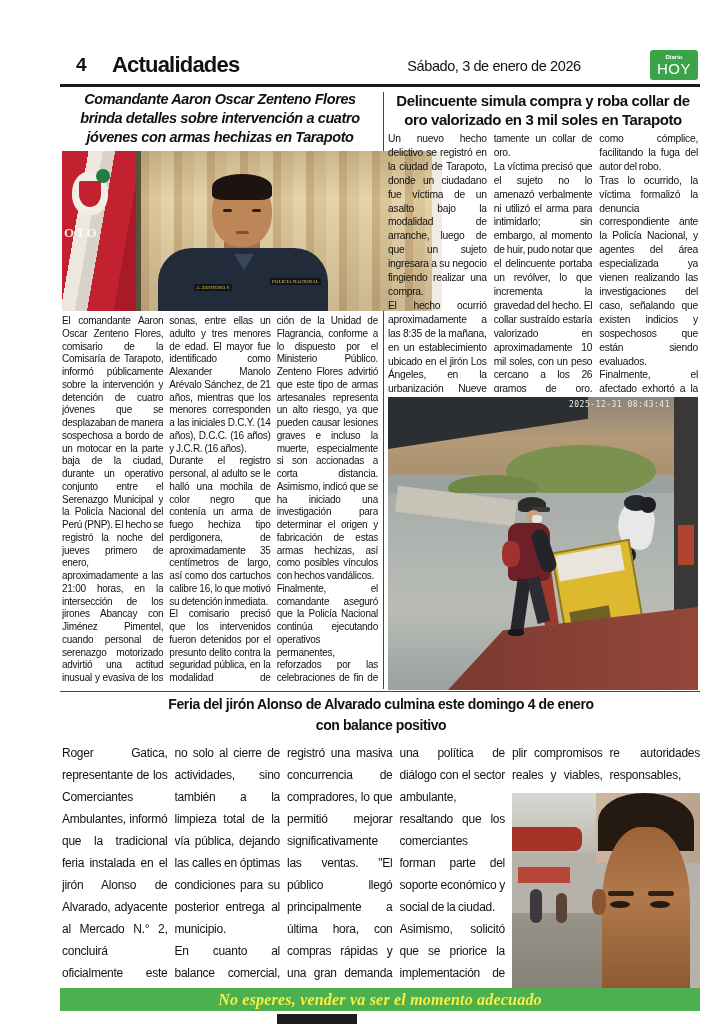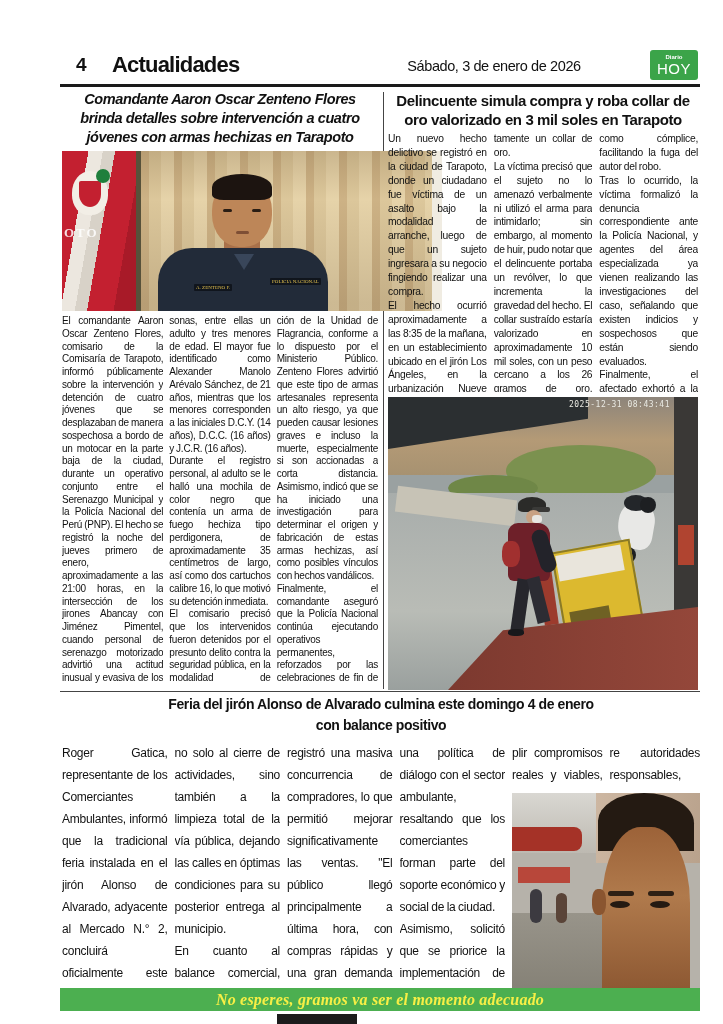--- a/index.html
+++ b/index.html
@@ -238,17 +238,17 @@
             <div class="p3-eye" style="left:8px;"></div>
             <div class="p3-eye" style="left:48px;"></div>
           </div>
           <div class="p3-nose"></div>
         </div>
       </div>
     </div>
   </div>
 
   <div class="banner">
-    <span>No esperes, gramos va ser el momento adecuado</span>
+    <span>No esperes, vender va ser el momento adecuado</span>
   </div>
   <div class="foot-mark"></div>
 
 </div>
 
 </body></html>

